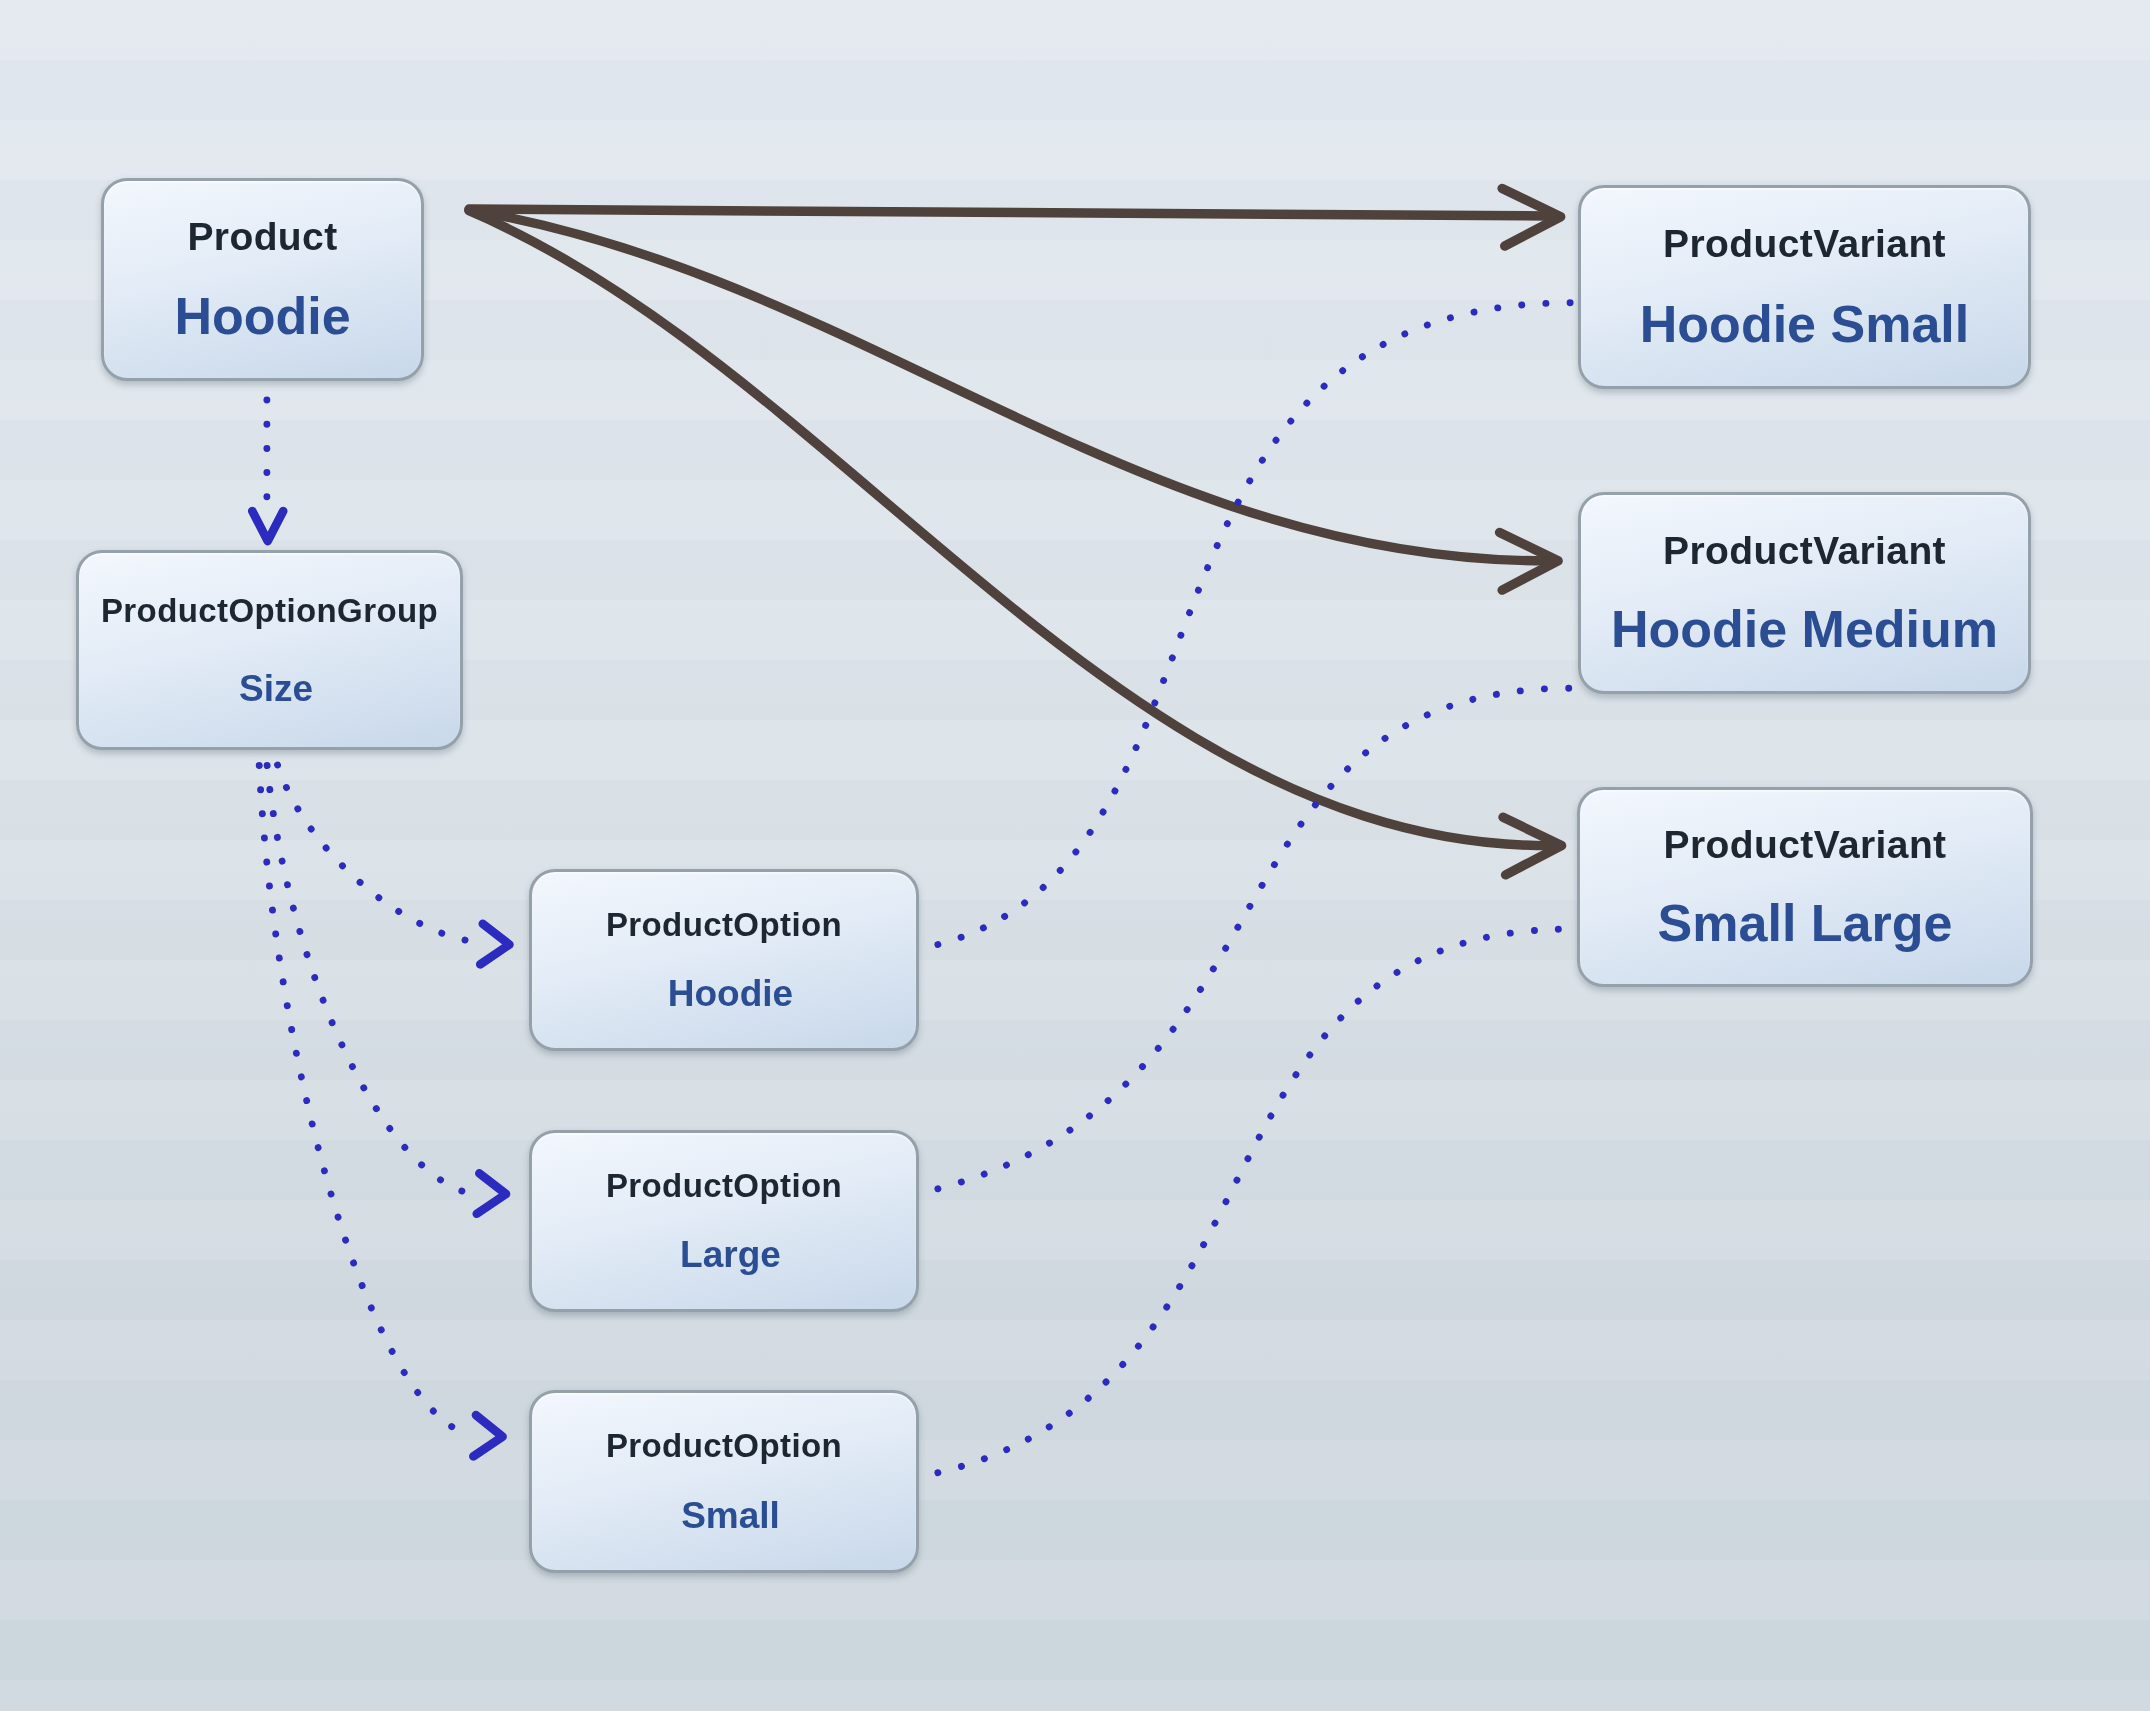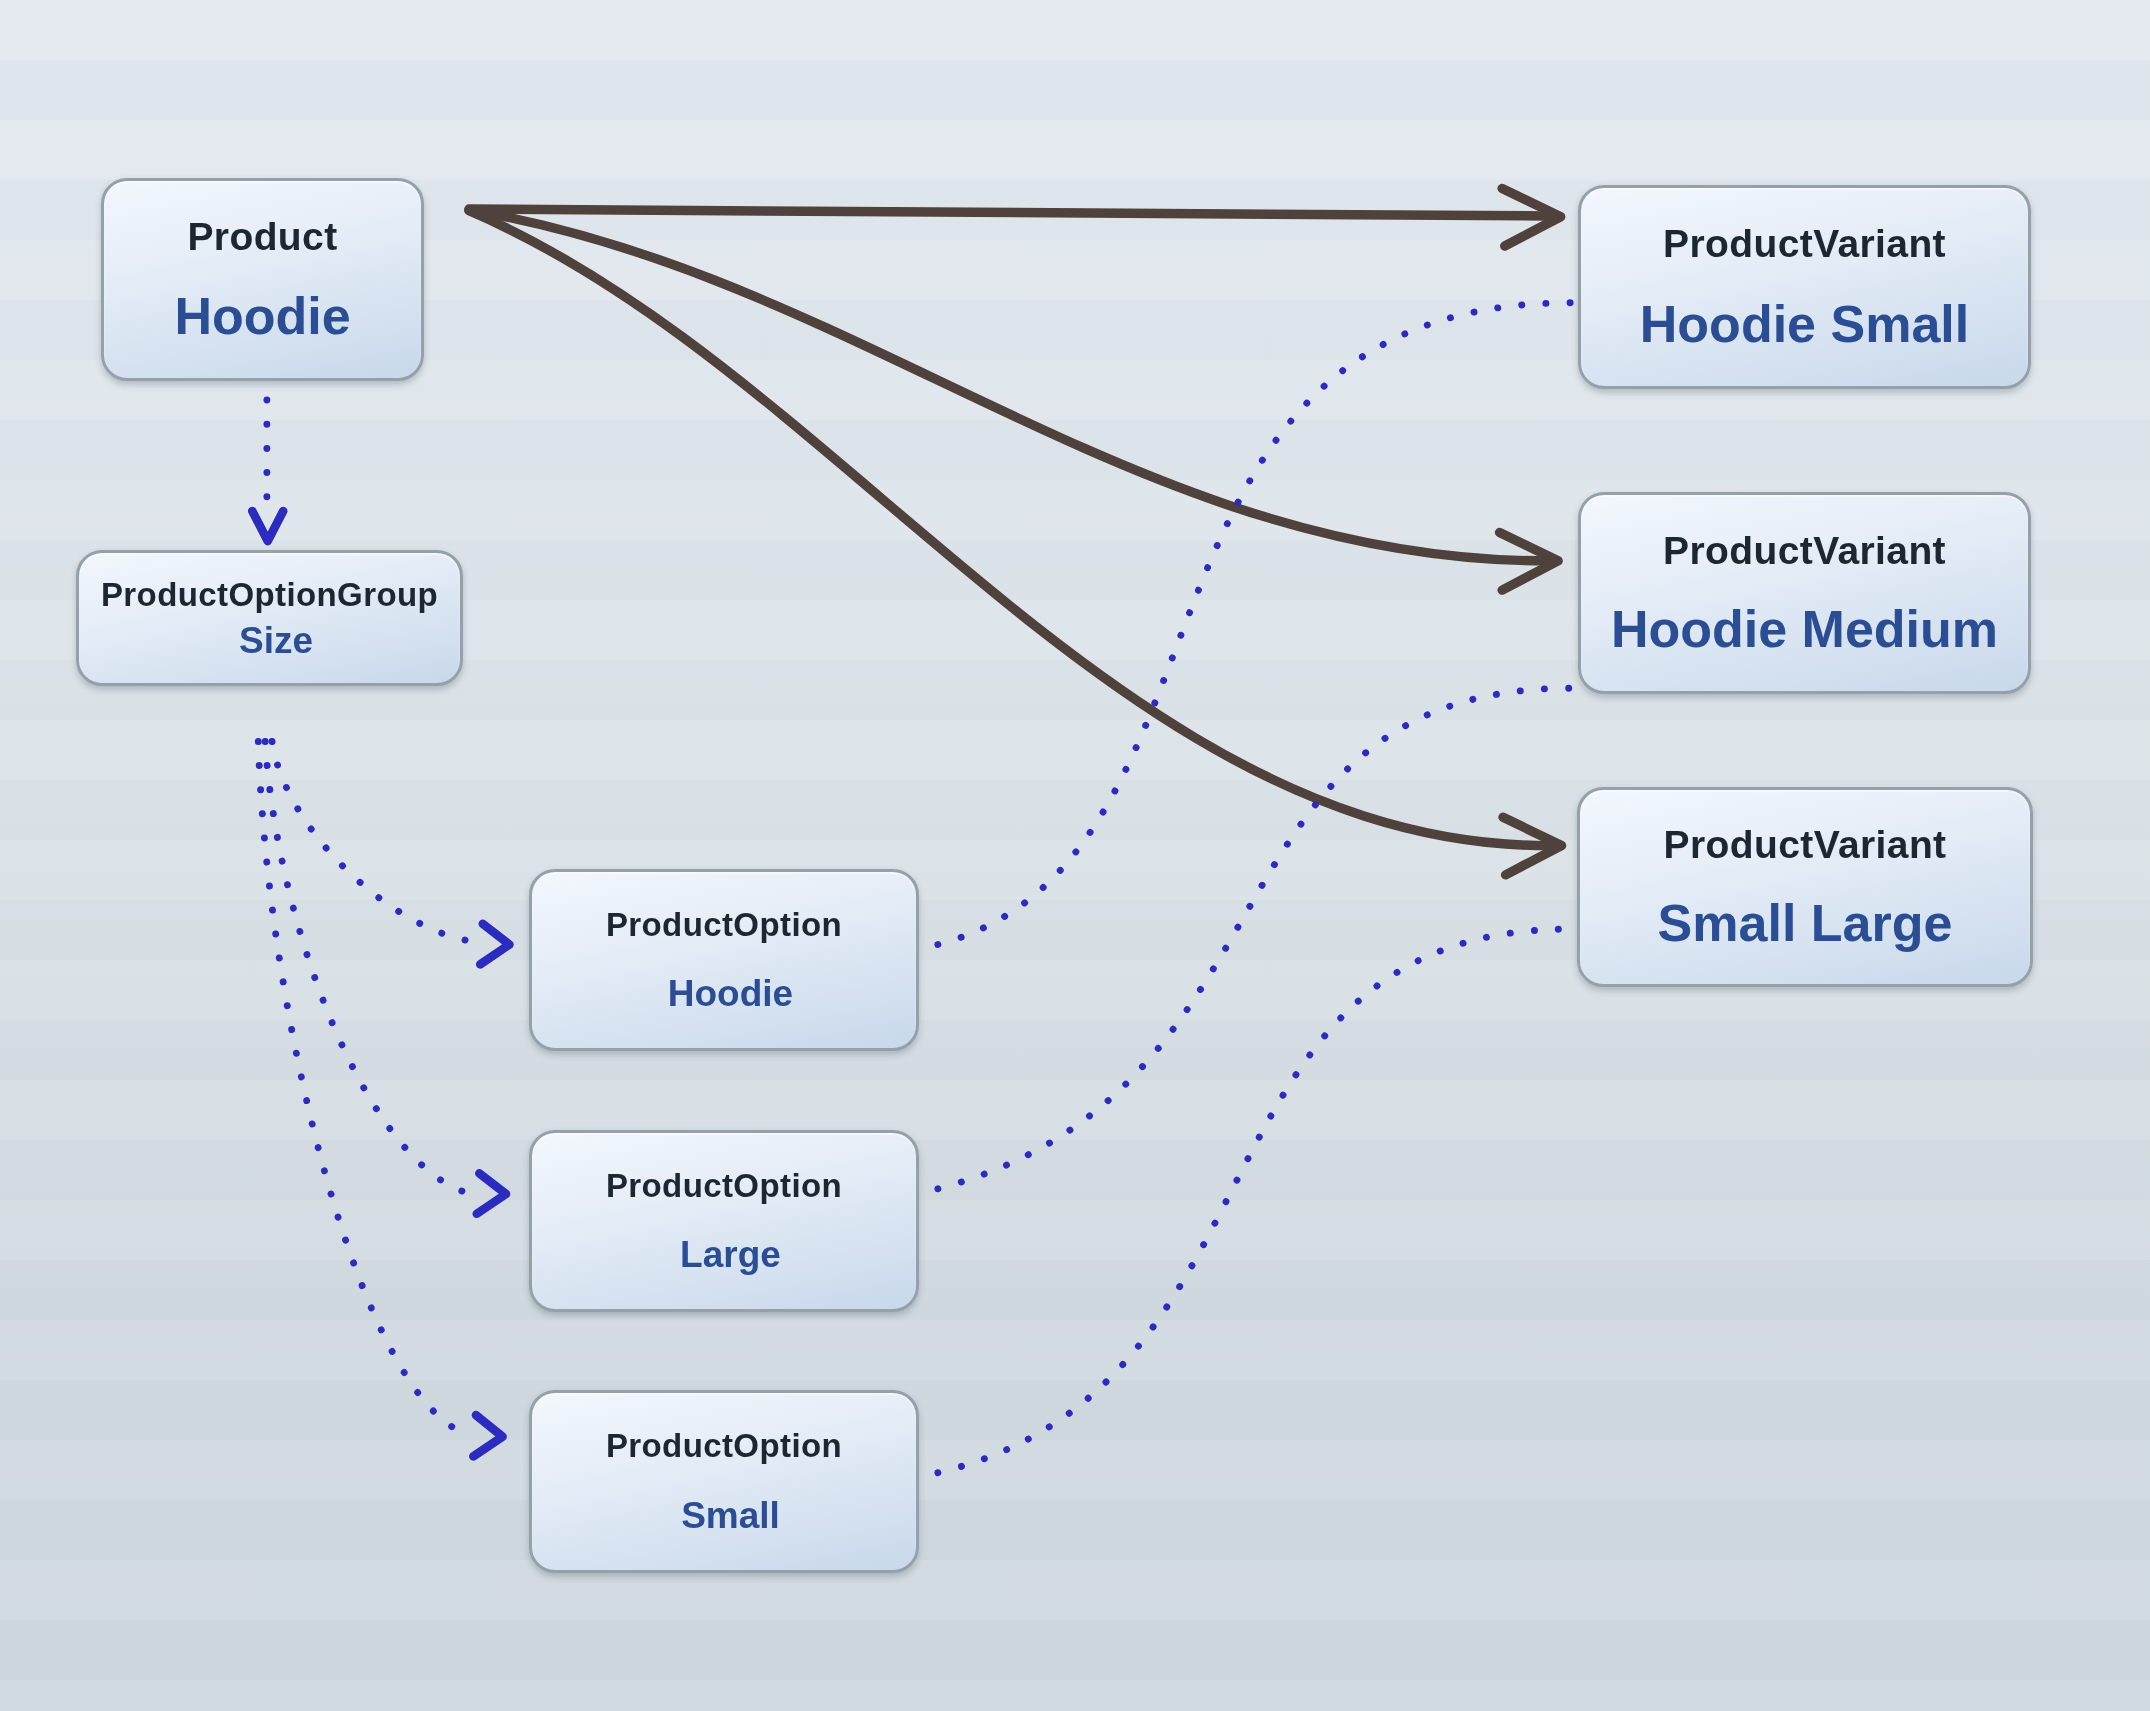--- a/index.html
+++ b/index.html
@@ -55,21 +55,21 @@
     font-weight: bold;
     color: #2a4d94;
     line-height: 1;
   }
   .node.big .type  { font-size: 39px; }
   .node.big .value { font-size: 52px; }
   .node.mid .type  { font-size: 33px; }
   .node.mid .value { font-size: 37px; margin-left: 13px; }
 
   #node-product        { left: 101px;  top: 178px;  width: 323px; height: 203px; }
-  #node-option-group   { left: 76px;   top: 550px;  width: 387px; height: 136px; }
+  #node-option-group   { left: 76px;   top: 550px;  width: 387px; height: 200px; }
   #node-option-small   { left: 529px;  top: 869px; width: 390px; height: 182px; }
   #node-option-medium  { left: 529px;  top: 1130px; width: 390px; height: 182px; }
   #node-option-large   { left: 529px;  top: 1390px; width: 390px; height: 183px; }
   #node-variant-small  { left: 1578px; top: 185px;  width: 453px; height: 204px; }
   #node-variant-medium { left: 1578px; top: 492px;  width: 453px; height: 202px; }
   #node-variant-large  { left: 1577px; top: 787px;  width: 456px; height: 200px; }
 
   .solid-edge {
     stroke: #4f413b;
     stroke-width: 11;

